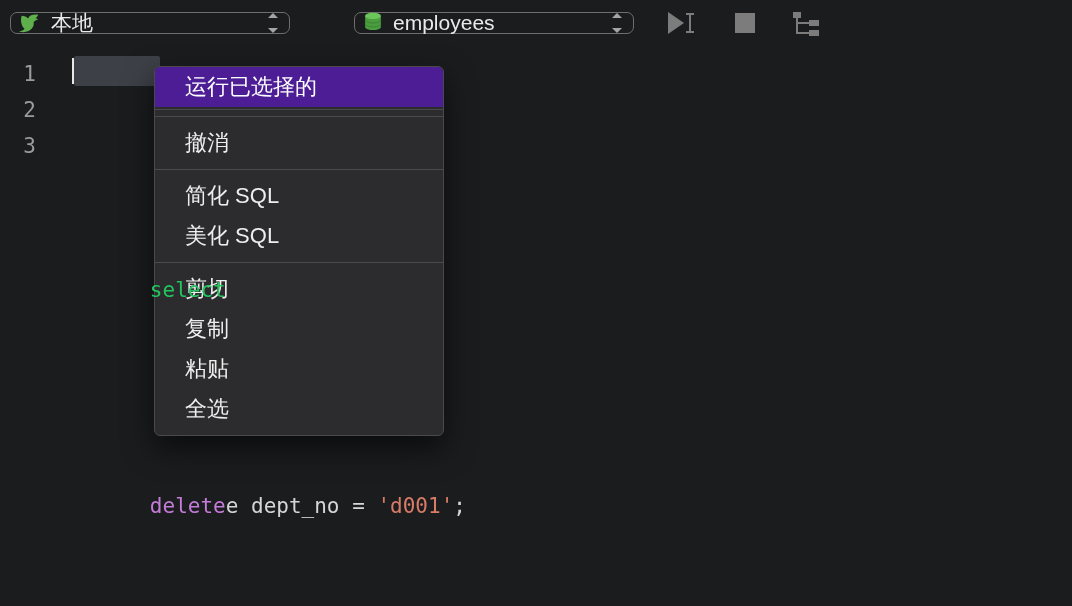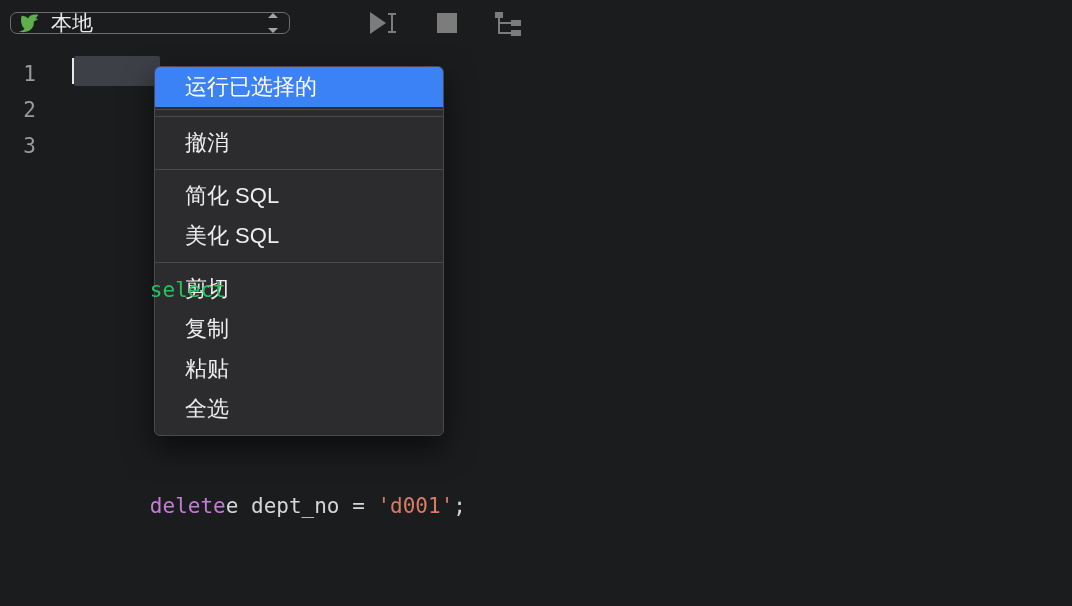--- a/index.html
+++ b/index.html
@@ -139,21 +139,21 @@
     }
     .ctx .item {
       height: 40px;
       display: flex;
       align-items: center;
       padding: 0 18px 0 30px;
       cursor: default;
       position: relative;
     }
     .ctx .item.hl {
-      background: #3b82f6;
+      background: #4c1d95;
       color: #ffffff;
     }
     .ctx .sep {
       height: 1px;
       background: #4a4a4c;
       margin: 6px 0;
     }
     .ctx .sep.tight { margin: 2px 0 6px; }
     .ctx .item .chev {
       position: absolute;
@@ -176,20 +176,33 @@
       <svg viewBox="0 0 24 24">
           <path fill="#5fb04d" d="M3 4c3 0 5 1 7 3 1-3 5-5 11-4-1 2-2 3-3 4 1 0 2 0 3 1-3 1-4 2-5 3 1 6-4 11-11 11-3 0-5-1-5-1 3 0 5-1 6-3C3 16 1 9 3 4z"></path>
         </svg>
     </span>
     <span>本地</span>
     <span class="stepper"></span>
   </div>
 
   <div style="width:28px"></div>
 
+  <div class="combo">
+    <span class="icon-db">
+      <svg viewBox="0 0 24 28">
+        <ellipse cx="12" cy="5" rx="10" ry="4" fill="#4b9e3f"></ellipse>
+        <path d="M2 5v14c0 2.2 4.5 4 10 4s10-1.8 10-4V5" fill="#4b9e3f"></path>
+        <ellipse cx="12" cy="5" rx="10" ry="4" fill="#6bc55a"></ellipse>
+        <path d="M2 10c0 2.2 4.5 4 10 4s10-1.8 10-4" fill="none" stroke="#3a7c30" stroke-width="1"></path>
+        <path d="M2 15c0 2.2 4.5 4 10 4s10-1.8 10-4" fill="none" stroke="#3a7c30" stroke-width="1"></path>
+      </svg>
+    </span>
+    <span>employees</span>
+    <span class="stepper"></span>
+  </div>
 
   <div class="tool-icons">
     <div class="tbtn">
       <svg width="34" height="26" viewBox="0 0 34 26">
         <path d="M2 2 L18 13 L2 24 Z" fill="#7c7c7c"></path>
         <path d="M24 4 L24 22 M20 4 L28 4 M20 22 L28 22" stroke="#7c7c7c" stroke-width="2" fill="none"></path>
       </svg>
     </div>
     <div class="tbtn">
       <svg width="22" height="22">

